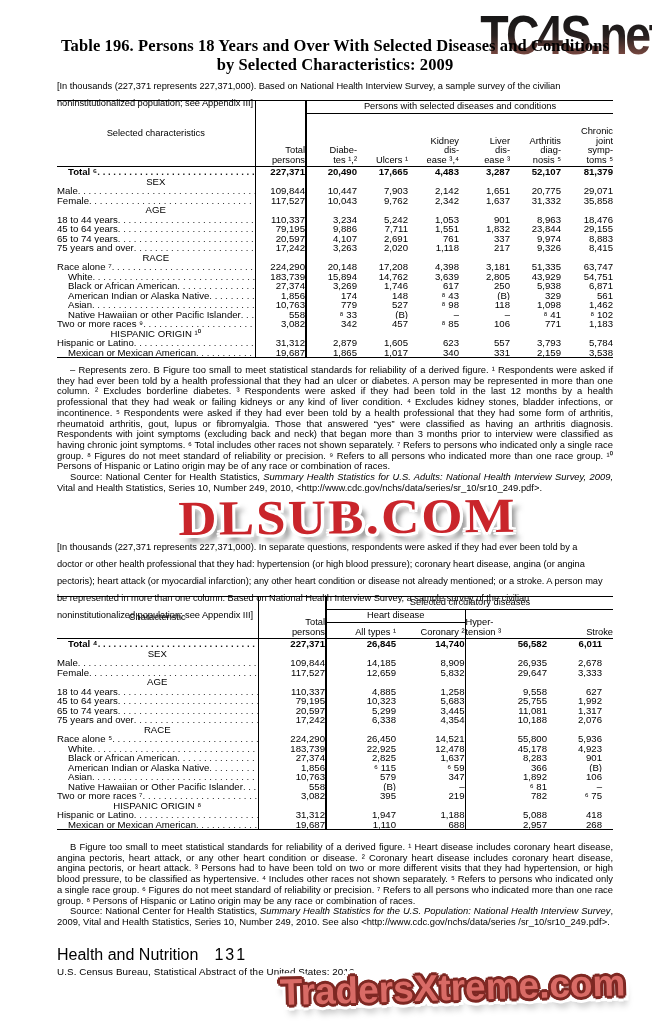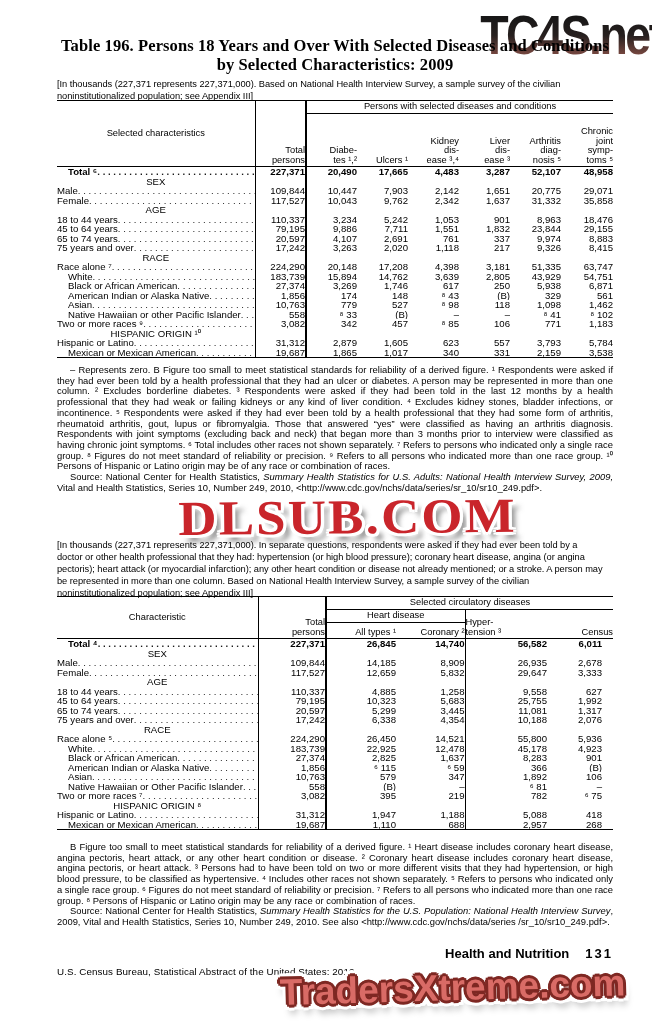--- a/index.html
+++ b/index.html
@@ -4,21 +4,21 @@
 <style>
   html,body{margin:0;padding:0;background:#e8e8e8;}
   .page{position:relative;width:652px;height:1024px;background:#ffffff;overflow:hidden;
         font-family:"Liberation Sans",sans-serif;color:#000;}
   .content{position:absolute;inset:0;z-index:2;}
 
   .block{position:absolute;left:57px;width:556px;}
 
   .title{font-family:"Liberation Serif",serif;font-weight:bold;font-size:16.5px;
          line-height:19px;white-space:pre-line;letter-spacing:.1px;text-align:center;}
-  .tbl-note{font-size:9.3px;line-height:12px;letter-spacing:-.05px;}
+  .tbl-note{font-size:9.3px;line-height:17px;letter-spacing:-.05px;}
 
   table.datatable{border-collapse:collapse;table-layout:fixed;width:556px;
                   font-size:9.6px;}
   table.datatable th{font-weight:normal;font-size:9.3px;line-height:9.8px;padding:0;}
   table.datatable td{padding:0;height:9.5px;line-height:9.5px;white-space:nowrap;overflow:hidden;}
 
   th.stubhead{text-align:center;vertical-align:middle;border-right:1px solid #000;border-bottom:1.6px solid #000;}
   th.totalhead{text-align:right;vertical-align:bottom;padding:0 4px 1px 0;
                border-right:2px solid #000;border-bottom:1.6px solid #000;white-space:pre-line;}
   th.spanhead{text-align:center;vertical-align:middle;border-bottom:1px solid #000;height:12px;}
@@ -48,22 +48,22 @@
   td.stub.in1{padding-left:11px;}
   td.num{text-align:right;padding-right:5px;}
   .t197 td.num:last-child{padding-right:11px;}
   td.section{text-align:center;}
   tr.bold td{font-weight:bold;}
 
   .fnblock{font-size:9.4px;line-height:10.7px;text-align:justify;}
   .fnblock p{margin:0;text-indent:13px;}
   .fnblock .it{font-style:italic;}
 
-  .footer-right{position:absolute;left:57px;top:946px;width:556px;text-align:right;
-                font-size:13px;font-weight:bold;}
+  .footer-right{position:absolute;left:57px;top:946px;width:556px;text-align:left;
+                font-size:16px;}
   .footer-right .pageno{margin-left:16px;letter-spacing:2px;}
   .footer-left{position:absolute;left:57px;top:966px;font-size:9.8px;letter-spacing:.1px;}
 
   
   .wm{position:absolute;white-space:nowrap;pointer-events:none;}
   #wm-top{z-index:1;top:2px;right:-10px;
           font-family:"Liberation Sans",sans-serif;font-weight:bold;font-size:56px;
           letter-spacing:-3px;transform:scaleX(.83);transform-origin:100% 0;
           background:linear-gradient(180deg,#161616 20%,#27201f 52%,#8a5148 88%,#96605a 100%);
           -webkit-background-clip:text;background-clip:text;color:transparent;
@@ -143,21 +143,21 @@
                 <span class="lbl">Total ⁶</span>
                 <span class="dots"></span>
               </span>
             </td>
             <td class="num">227,371</td>
             <td class="num">20,490</td>
             <td class="num">17,665</td>
             <td class="num">4,483</td>
             <td class="num">3,287</td>
             <td class="num">52,107</td>
-            <td class="num">48,958</td>
+            <td class="num">81,379</td>
           </tr>
           <tr>
             <td class="section">SEX</td>
             <td></td>
             <td></td>
             <td></td>
             <td></td>
             <td></td>
             <td></td>
             <td></td>
@@ -441,21 +441,21 @@
         <tr>
           <th class="stubhead" rowspan="3">Characteristic</th>
           <th class="totalhead" rowspan="3">Total
 persons</th>
           <th class="spanhead" colspan="4">Selected circulatory diseases</th>
         </tr>
         <tr>
           <th class="grouphead" colspan="2">Heart disease</th>
           <th class="colhead hyper" rowspan="2">Hyper-
 tension ³</th>
-          <th class="colhead strokeh" rowspan="2">Census</th>
+          <th class="colhead strokeh" rowspan="2">Stroke</th>
         </tr>
         <tr class="colheads">
             <th class="colhead">All types ¹</th>
             <th class="colhead">Coronary ²</th>
           </tr>
       </thead>
       <tbody>
           <tr class="bold">
             <td class="stub in1">
               <span class="cellflex">

